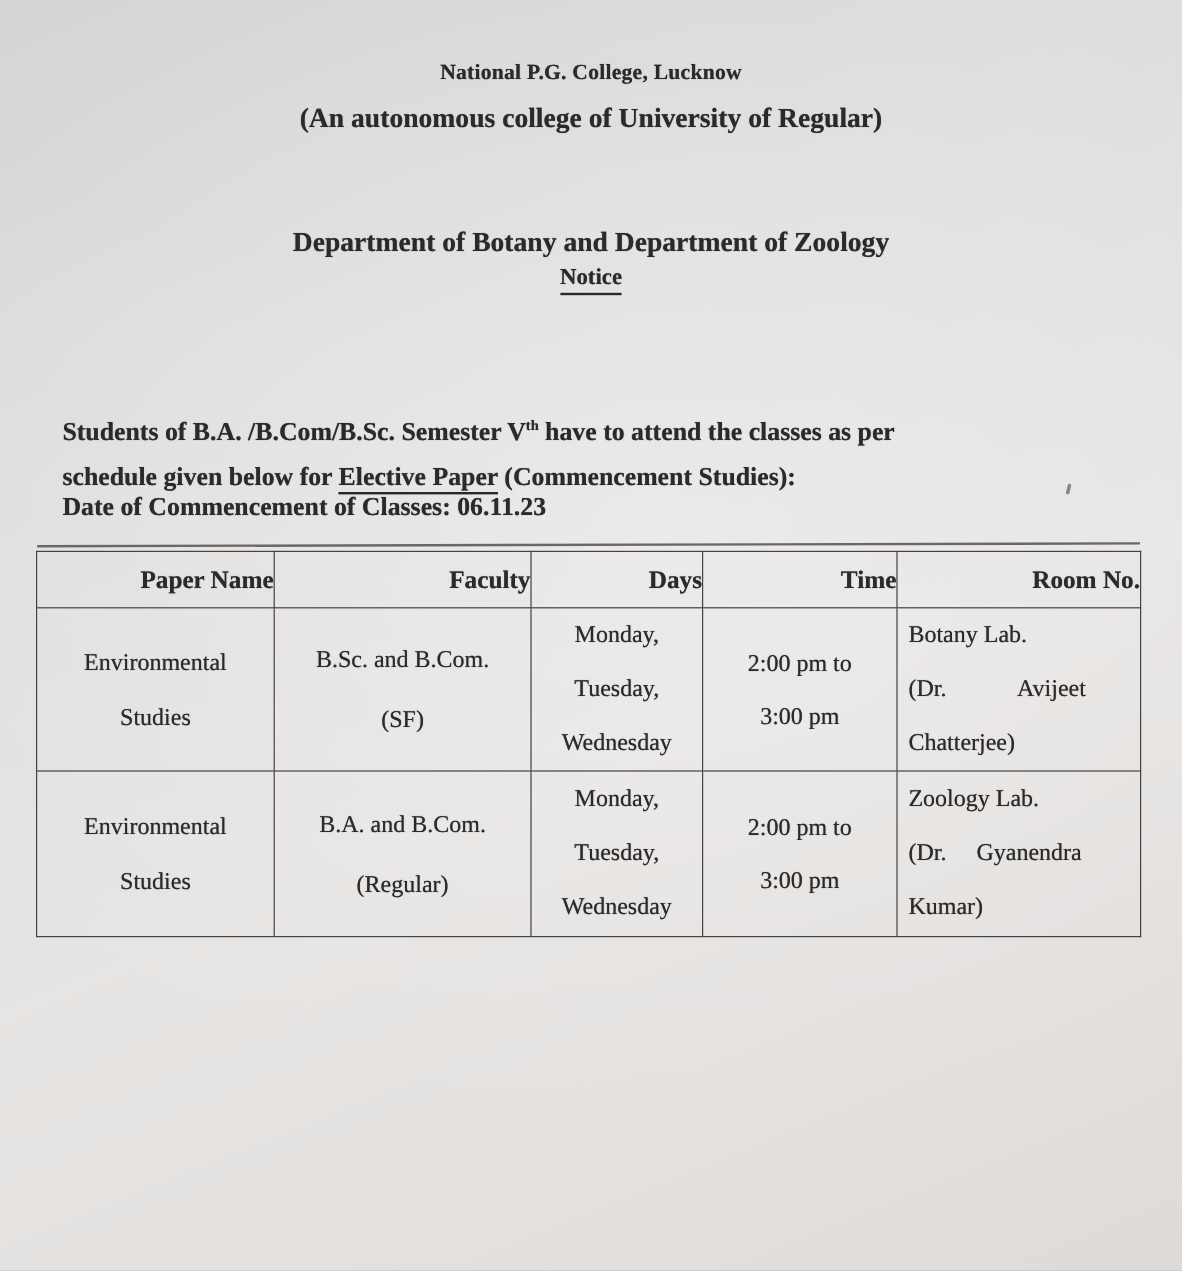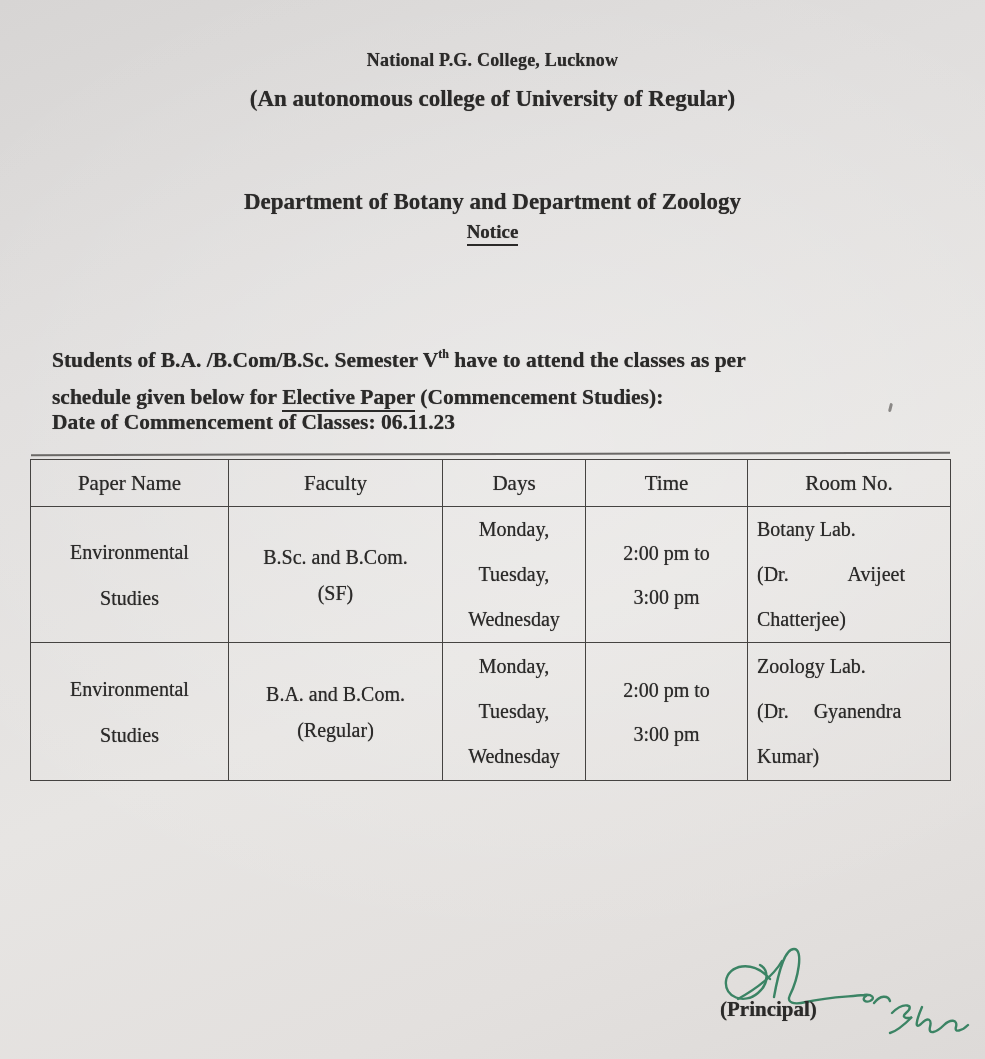--- a/index.html
+++ b/index.html
@@ -89,29 +89,30 @@
     font-size: 20px;
   }
   .schedule th, .schedule td {
     border: 1.6px solid #454341;
     vertical-align: middle;
     text-align: center;
     padding: 0;
   }
   .schedule th {
     font-size: 21px;
-    font-weight: normal;
+    font-weight: bold;
     height: 46px;
+    text-align: right;
   }
   .schedule td { font-weight: normal; }
   .row-a td { height: 132px; }
   .row-b td { height: 137px; }
   .pre { white-space: pre-wrap; }
   td.c-paper   { line-height: 46px; }
-  td.c-faculty { line-height: 36px; margin-top: 26px; }
+  td.c-faculty { line-height: 50px; margin-top: 26px; }
   td.c-days    { line-height: 45px; }
   td.c-time    { line-height: 44px; }
   td.c-room {
     text-align: left;
     padding-left: 9px;
     padding-right: 4px;
     line-height: 45px;
   }
 
   
@@ -211,33 +212,14 @@
 Wednesday</td>
         <td class="pre c-time">2:00 pm to
 3:00 pm</td>
         <td class="pre c-room">Zoology Lab.
 (Dr.     Gyanendra
 Kumar)</td>
       </tr>
     </tbody>
   </table>
 
-  <div class="sig-block">
-    <svg class="sig-svg" viewBox="0 0 300 118" fill="none" xmlns="http://www.w3.org/2000/svg">
-      <g stroke="#2e7d5b" stroke-width="2.4" stroke-linecap="round" fill="none" opacity="0.92">
-
-        <path d="M 92 44 C 74 24 50 30 48 46 C 46 62 66 70 80 58 C 92 48 90 34 82 30"></path>
-
-        <path d="M 60 64 C 78 54 96 40 104 26"></path>
-
-        <path d="M 96 62 C 100 40 106 14 116 14 C 126 14 120 44 112 60 C 108 68 116 70 128 67 C 150 62 166 62 186 60 C 194 59 198 63 192 66 C 187 68 183 64 188 61"></path>
-
-        <path d="M 196 68 C 202 60 210 60 212 66"></path>
-
-        <path d="M 214 78 C 226 66 238 70 228 78 C 222 83 230 84 234 82 C 228 88 220 96 212 98"></path>
-
-        <path d="M 244 72 C 238 86 236 96 244 88 C 250 82 254 84 252 92 C 250 100 258 98 266 90 C 272 84 280 84 278 92 C 276 98 284 96 290 90"></path>
-      </g>
-    </svg>
-    <div class="principal-label">(Principal)</div>
-  </div>
 
 </div>
 
 </body></html>

